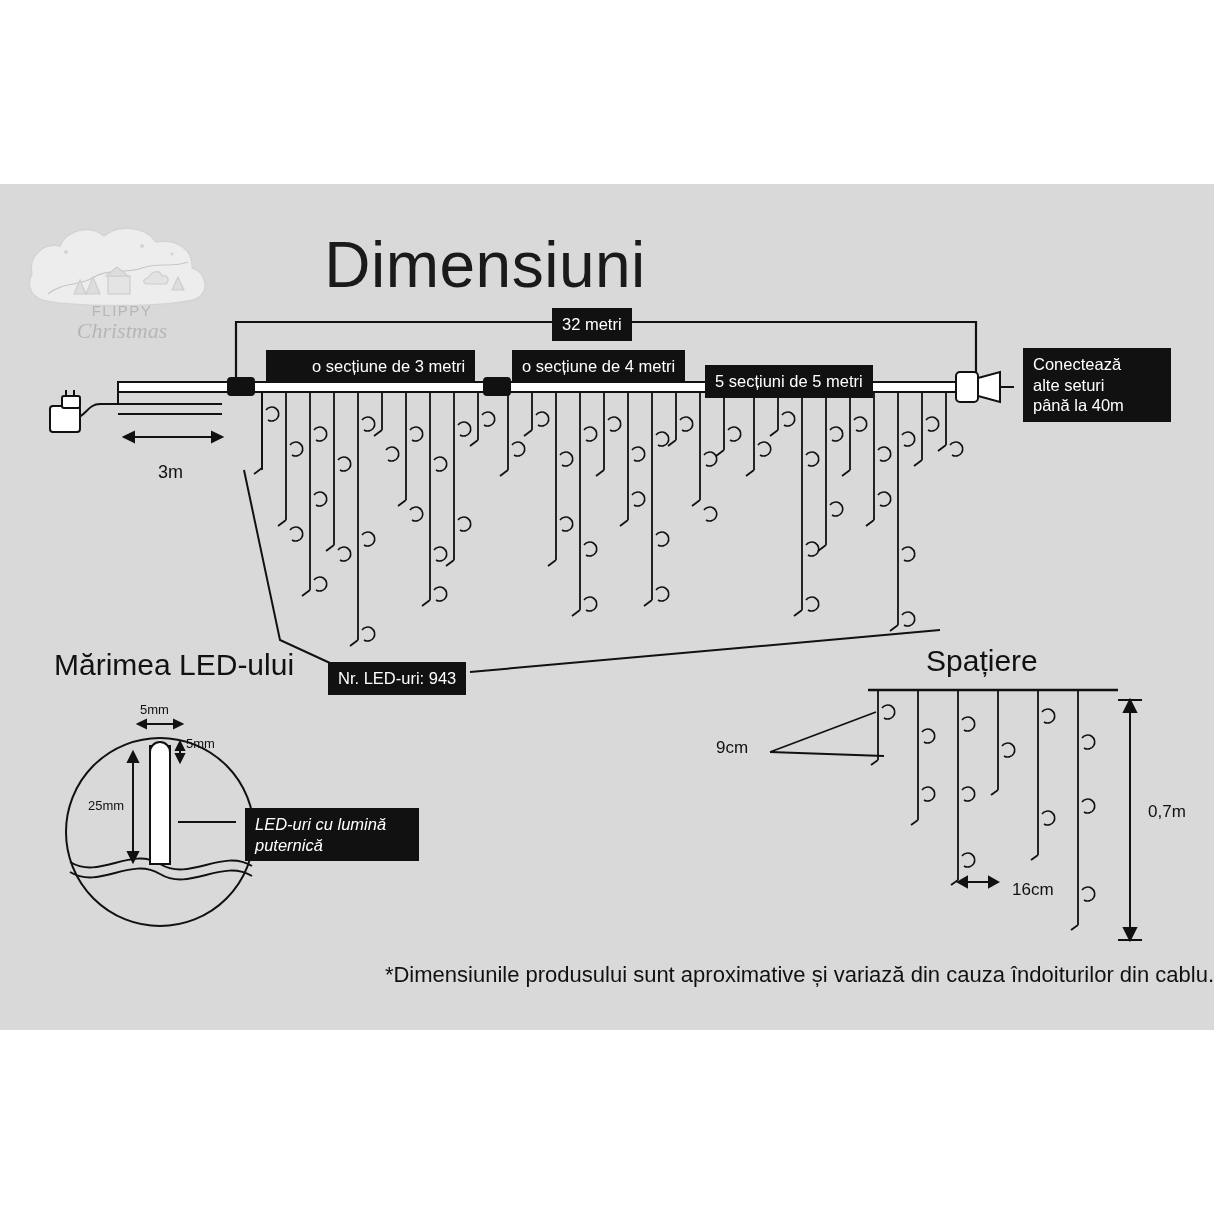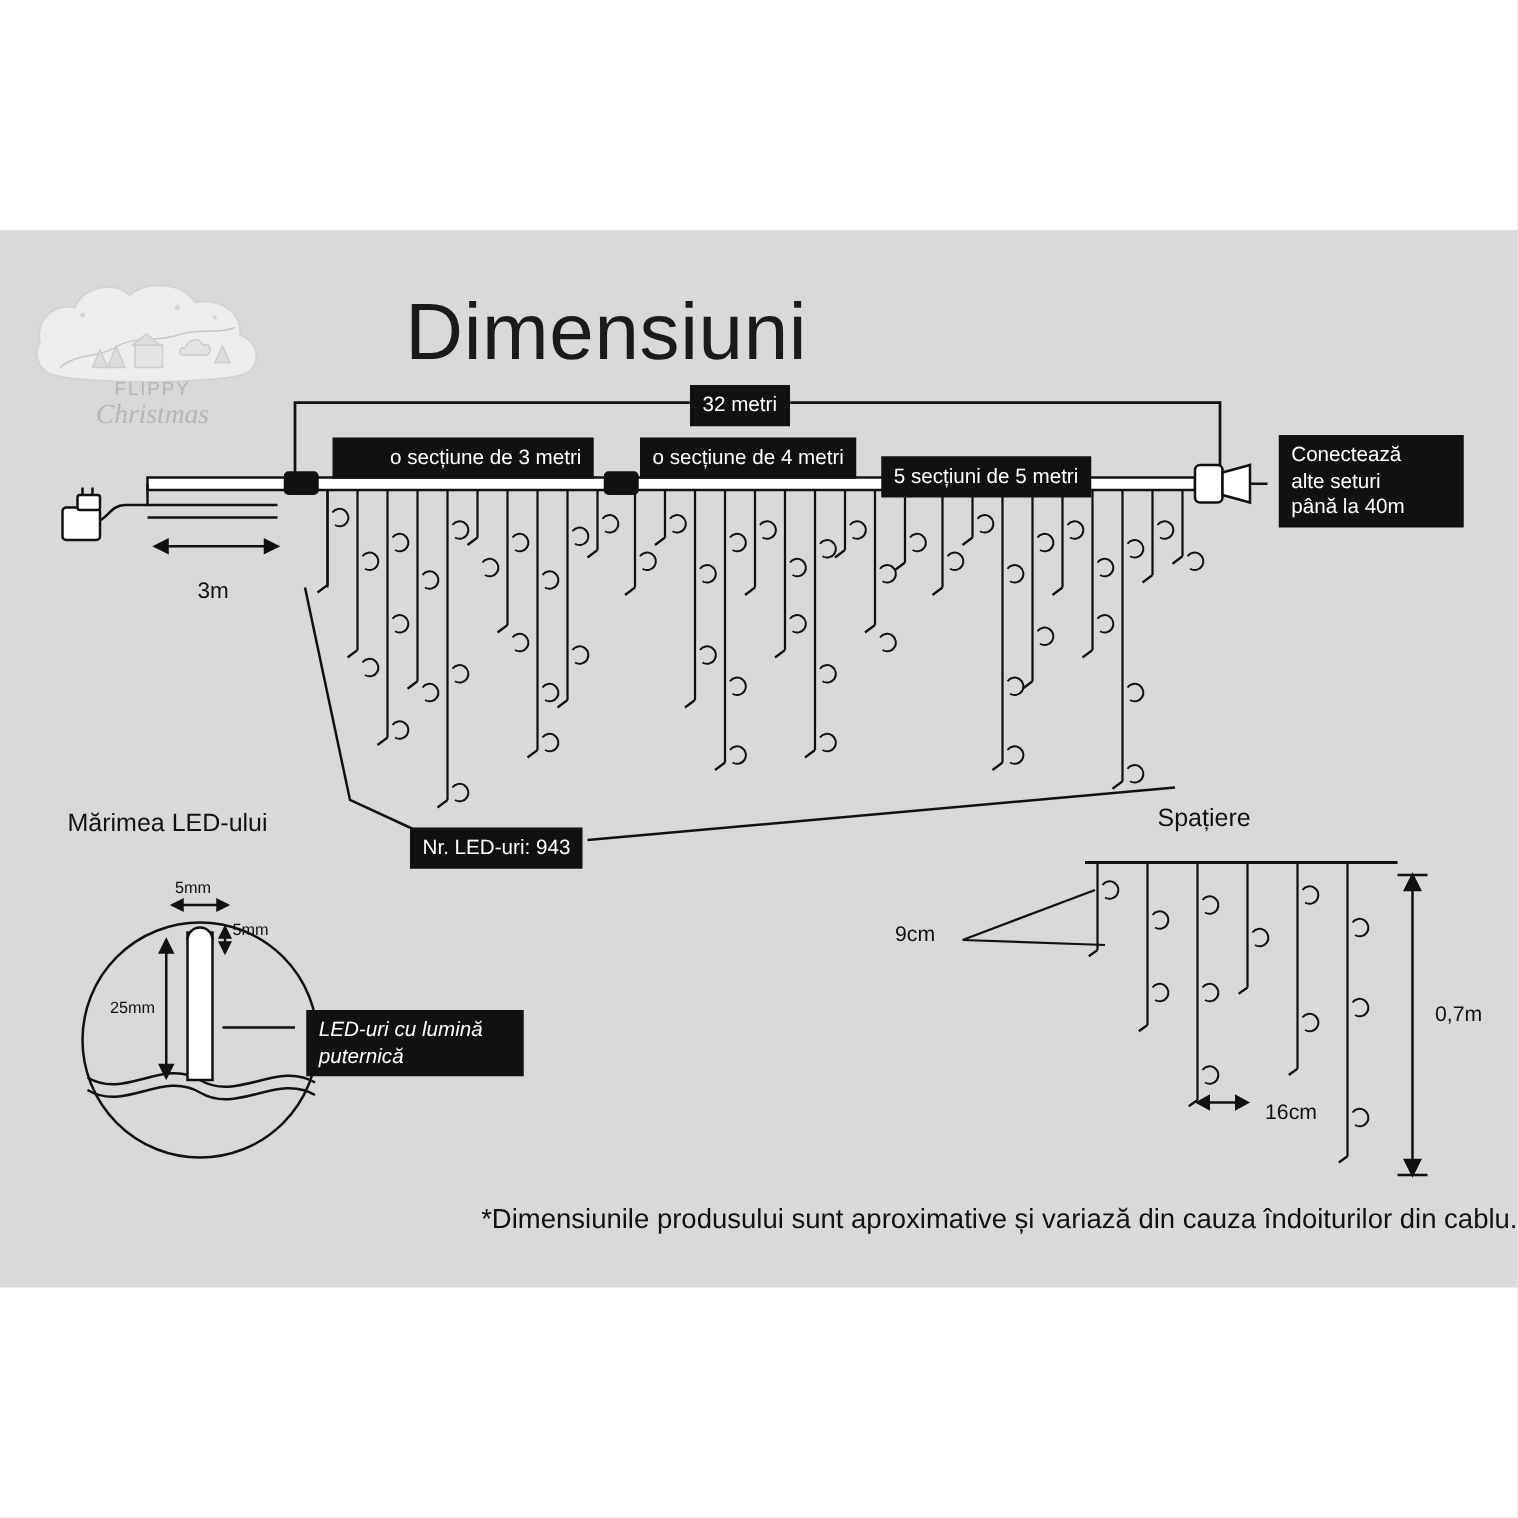--- a/index.html
+++ b/index.html
@@ -37,21 +37,21 @@
     font-size:16.5px;line-height:1.25;
     padding:6px 10px;
     white-space:nowrap;
     box-sizing:border-box;
   }
   .tag.multi{white-space:normal;margin-left:11px;}
 
   .lbl{
     position:absolute;color:#111111;font-size:17px;white-space:nowrap;
   }
-  .lbl.big{font-size:20px;}
+  .lbl.big{font-size:30px;}
   .lbl.small{font-size:13px;}
 
   .foot{
     position:absolute;left:0;top:962px;width:1214px;text-align:right;
     font-size:22px;color:#111;
   }
 
   svg.draw{position:absolute;left:0;top:0;width:1214px;height:1214px;pointer-events:none;}
 </style>
 </head>

